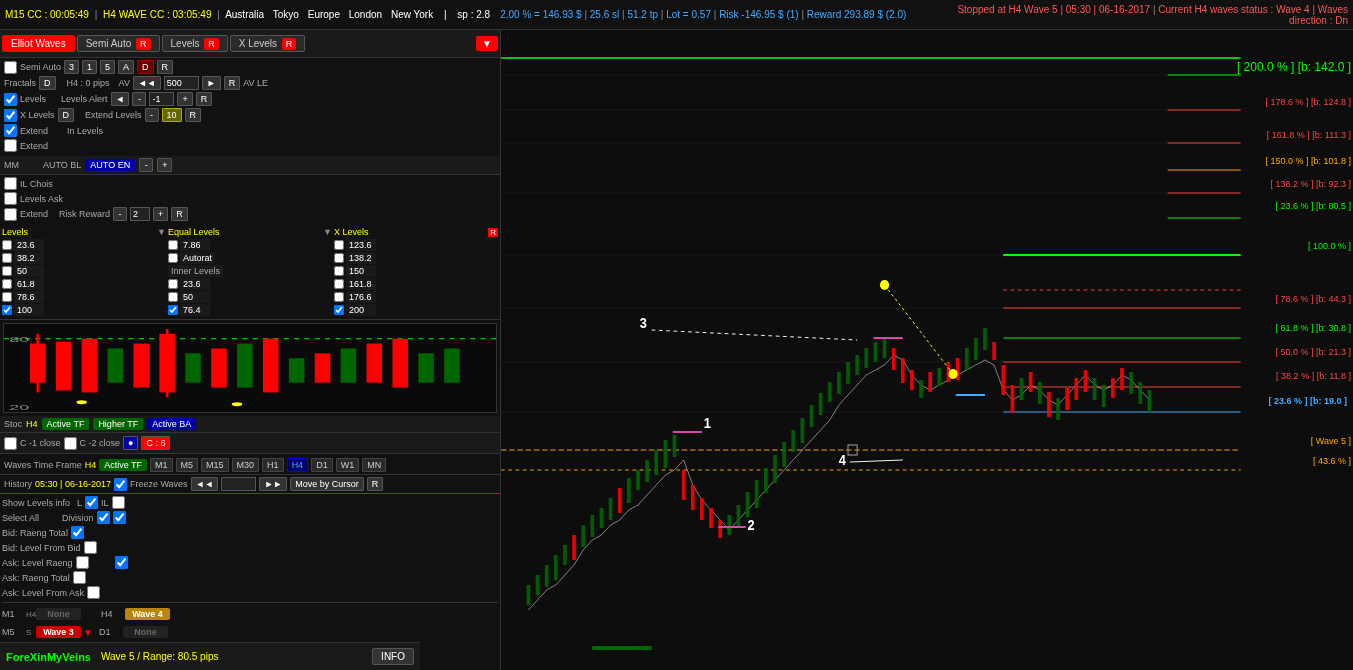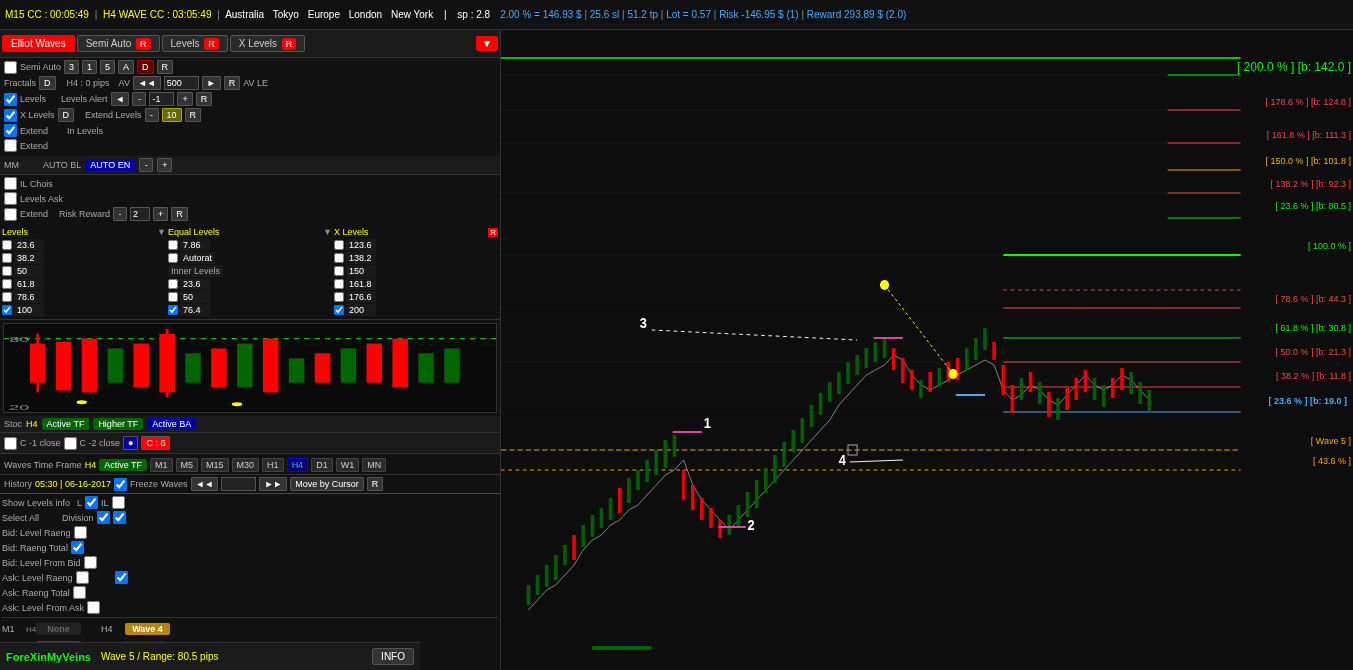--- a/index.html
+++ b/index.html
@@ -349,20 +349,25 @@
     <span class="blue-text">25.6 sl</span>
     <span style="color:#888;"> | </span>
     <span class="blue-text">51.2 tp</span>
     <span style="color:#888;"> | </span>
     <span class="blue-text">Lot = 0.57</span>
     <span style="color:#888;"> | </span>
     <span class="blue-text">Risk -146.95 $ (1)</span>
     <span style="color:#888;"> | </span>
     <span class="blue-text">Reward 293.89 $ (2.0)</span>
   </div>
+  <div class="top-bar-right">
+    <span>Stopped at H4 Wave 5  |  05:30  |  06-16-2017</span>
+    <span style="color:#888;"> | </span>
+    <span>Current H4 waves status : Wave 4  |  Waves direction : Dn</span>
+  </div>
 </div>
 
 <div class="main-layout">
 
   <div class="left-panel">
 
     <div class="tab-bar">
       <div class="tab active">Elliot Waves</div>
       <div class="tab">
         <span>Semi Auto</span>
@@ -645,24 +650,20 @@
         <span style="margin-left:4px;" class="ctrl-label">L</span>
         <input type="checkbox" checked="" style="">
         <span class="ctrl-label">IL</span>
         <input type="checkbox" style="">
       </div>
       <div class="ctrl-row">
         <span class="ctrl-label">Select All</span>
         <span style="margin-left:20px;" class="ctrl-label">Division</span>
         <input type="checkbox" checked="" style="">
         <input type="checkbox" checked="" style="">
-      </div>
-      <div class="ctrl-row">
-        <span class="ctrl-label">Bid: Level Raeng</span>
-        <input type="checkbox" style="">
       </div>
       <div class="ctrl-row">
         <span class="ctrl-label">Bid: Raeng Total</span>
         <input type="checkbox" checked="" style="">
       </div>
       <div class="ctrl-row">
         <span class="ctrl-label">Bid: Level From Bid</span>
         <input type="checkbox" style="">
       </div>
       <div class="ctrl-row">

